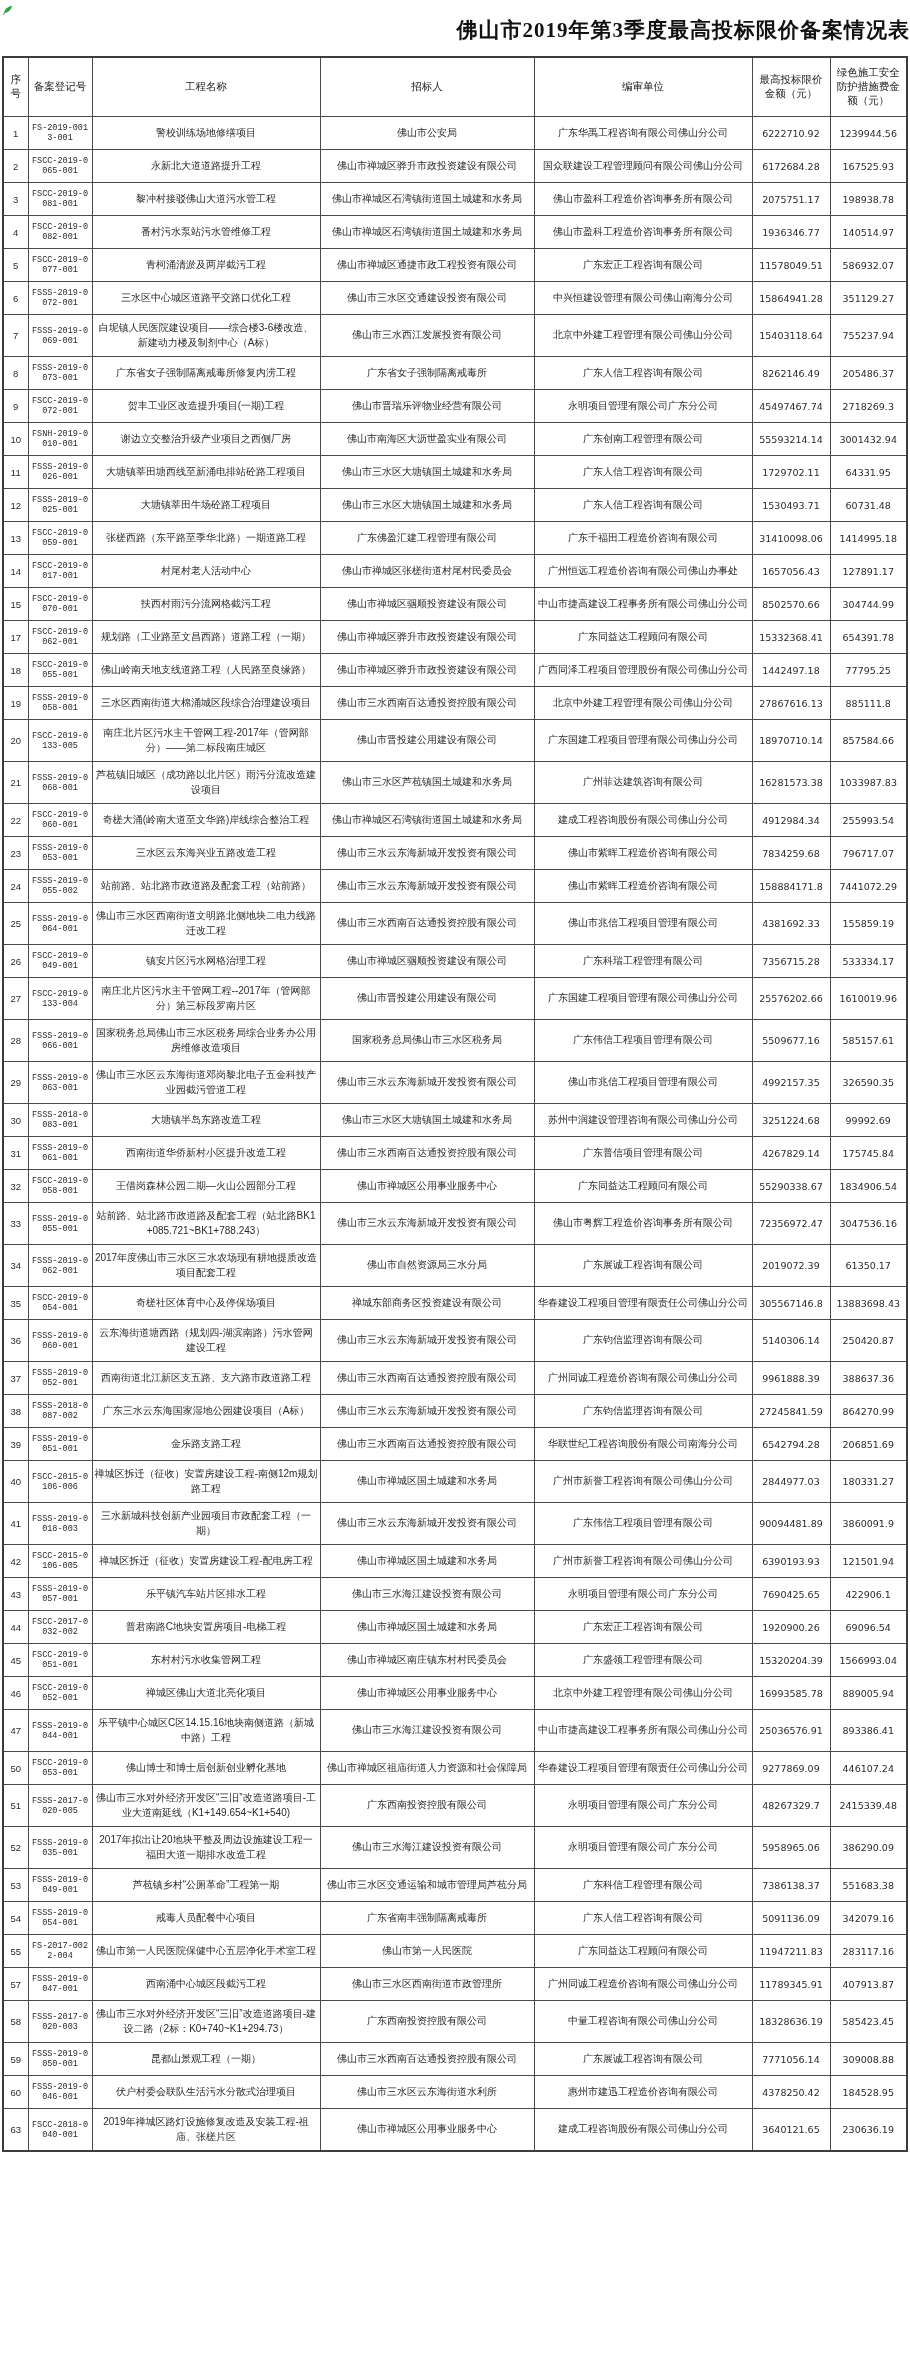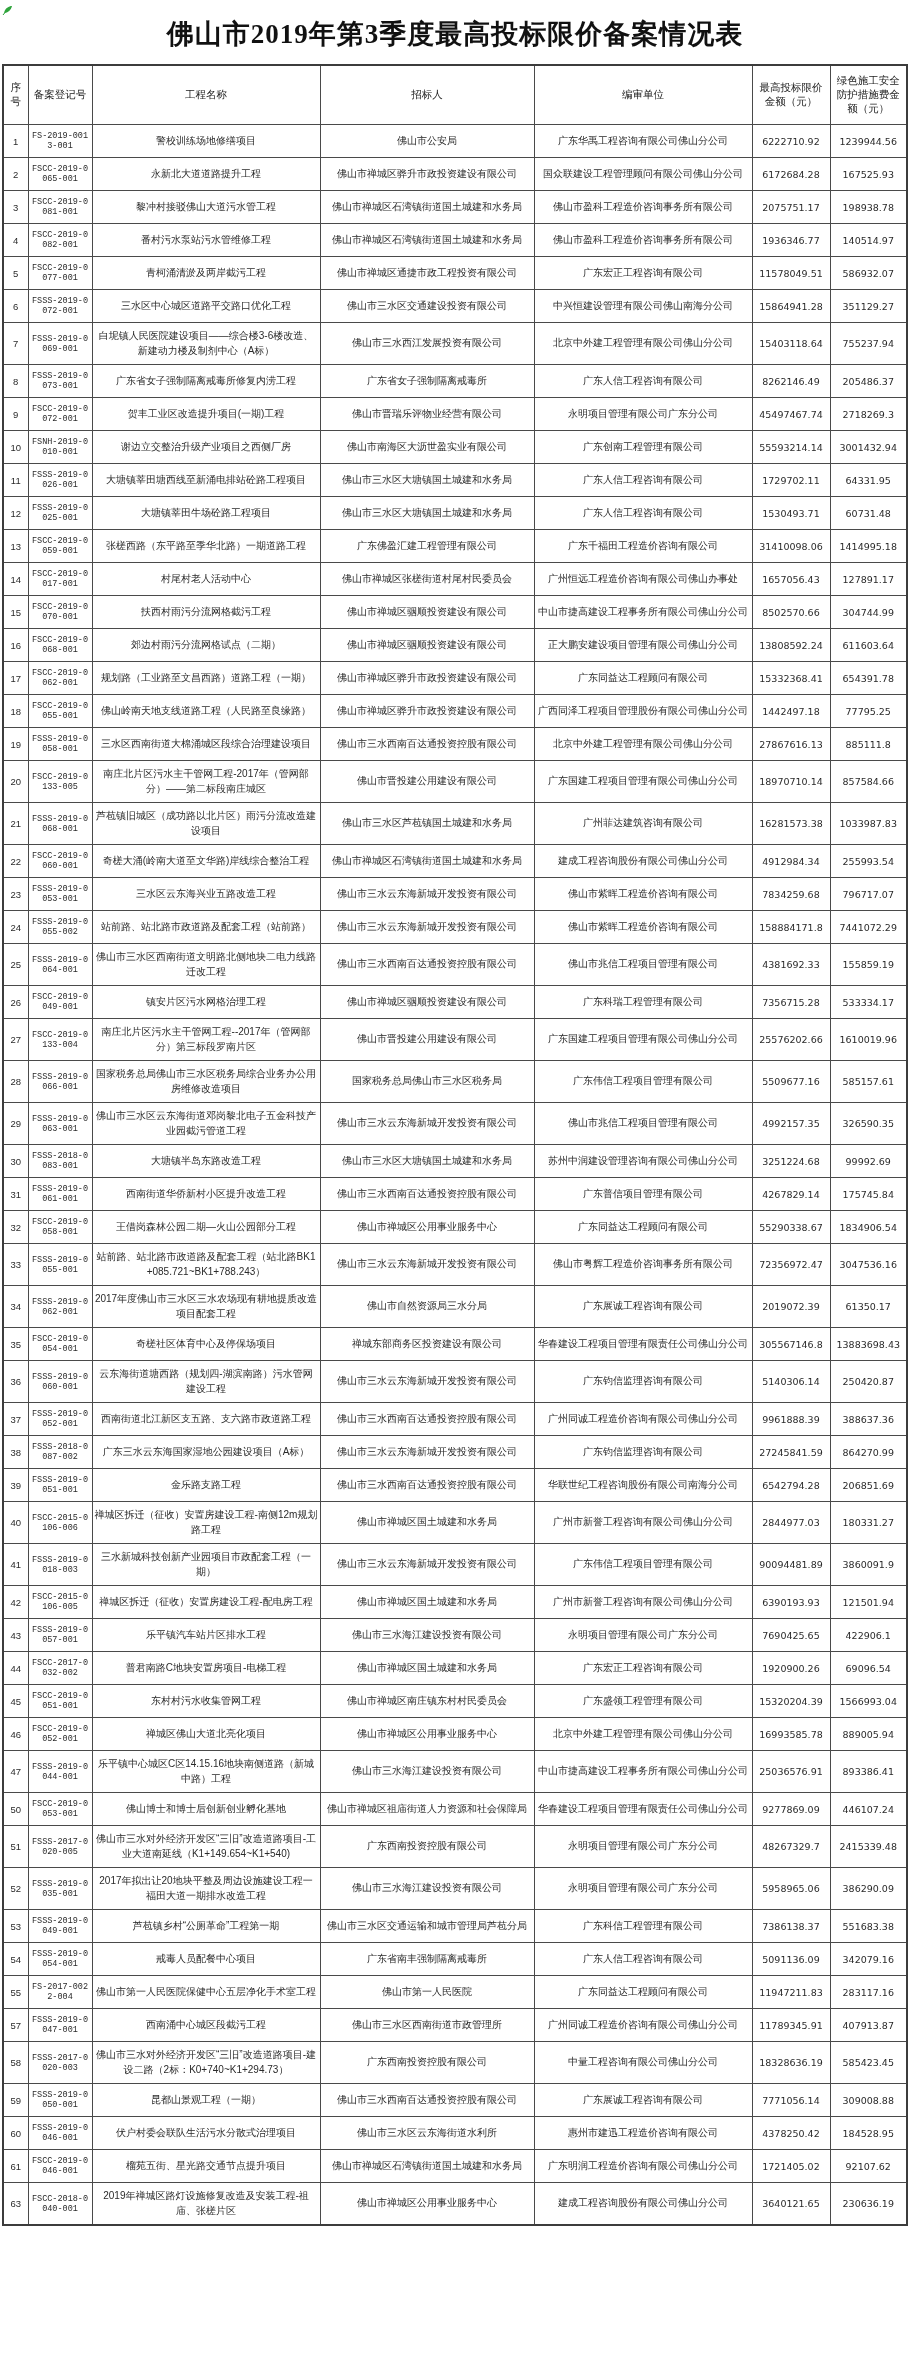--- a/index.html
+++ b/index.html
@@ -1,19 +1,19 @@
 <!DOCTYPE html>
 <html><head>
 <meta charset="utf-8">
 <style>
   html,body{margin:0;padding:0;background:#ffffff;}
   body{width:910px;font-family:"Liberation Sans","DejaVu Sans",sans-serif;color:#1d1d1d;}
   .page{position:relative;width:910px;background:#fff;padding:6px 0 4px 0;box-sizing:border-box;}
   .corner-mark{position:absolute;left:2px;top:2px;width:12px;height:12px;}
-  h1.title{margin:10px 0 12px 0;text-align:center;font-size:27px;font-weight:bold;
+  h1.title{margin:10px 0 12px 0;text-align:right;font-size:21px;font-weight:bold;
            font-family:"Liberation Serif","DejaVu Serif",serif;letter-spacing:1px;color:#111;}
   table.tbl{width:904px;margin:0 auto;border-collapse:collapse;table-layout:fixed;
             border:2px solid #3c3c3c;}
   .tbl th,.tbl td{border:1px solid #4a4a4a;text-align:center;vertical-align:middle;
             padding:6px 2px;overflow-wrap:break-word;word-break:break-all;color:#2a2a2a;}
   .tbl th{font-size:10.5px;font-weight:normal;padding:8px 2px;color:#222;}
   .c0{font-size:9.5px;}
   .c1{font-size:8.5px;font-family:"Liberation Mono","DejaVu Sans Mono",monospace;}
   .c2,.c3,.c4{font-size:10px;line-height:1.45;word-break:keep-all;}
   .c5,.c6{font-size:9.5px;font-family:"DejaVu Sans","Liberation Sans",sans-serif;}
@@ -184,29 +184,20 @@
         <tr>
           <td class="c0">15</td>
           <td class="c1">FSCC-2019-0070-001</td>
           <td class="c2">扶西村雨污分流网格截污工程</td>
           <td class="c3">佛山市禅城区骃顺投资建设有限公司</td>
           <td class="c4">中山市捷高建设工程事务所有限公司佛山分公司</td>
           <td class="c5">8502570.66</td>
           <td class="c6">304744.99</td>
         </tr>
         <tr>
-          <td class="c0">16</td>
-          <td class="c1">FSCC-2019-0068-001</td>
-          <td class="c2">郊边村雨污分流网格试点（二期）</td>
-          <td class="c3">佛山市禅城区骃顺投资建设有限公司</td>
-          <td class="c4">正大鹏安建设项目管理有限公司佛山分公司</td>
-          <td class="c5">13808592.24</td>
-          <td class="c6">611603.64</td>
-        </tr>
-        <tr>
           <td class="c0">17</td>
           <td class="c1">FSCC-2019-0062-001</td>
           <td class="c2">规划路（工业路至文昌西路）道路工程（一期）</td>
           <td class="c3">佛山市禅城区骅升市政投资建设有限公司</td>
           <td class="c4">广东同益达工程顾问有限公司</td>
           <td class="c5">15332368.41</td>
           <td class="c6">654391.78</td>
         </tr>
         <tr>
           <td class="c0">18</td>
@@ -562,29 +553,20 @@
         <tr>
           <td class="c0">60</td>
           <td class="c1">FSSS-2019-0046-001</td>
           <td class="c2">伏户村委会联队生活污水分散式治理项目</td>
           <td class="c3">佛山市三水区云东海街道水利所</td>
           <td class="c4">惠州市建迅工程造价咨询有限公司</td>
           <td class="c5">4378250.42</td>
           <td class="c6">184528.95</td>
         </tr>
         <tr>
-          <td class="c0">61</td>
-          <td class="c1">FSCC-2019-0046-001</td>
-          <td class="c2">榴苑五街、星光路交通节点提升项目</td>
-          <td class="c3">佛山市禅城区石湾镇街道国土城建和水务局</td>
-          <td class="c4">广东明润工程造价咨询有限公司佛山分公司</td>
-          <td class="c5">1721405.02</td>
-          <td class="c6">92107.62</td>
-        </tr>
-        <tr>
           <td class="c0">63</td>
           <td class="c1">FSCC-2018-0040-001</td>
           <td class="c2">2019年禅城区路灯设施修复改造及安装工程-祖庙、张槎片区</td>
           <td class="c3">佛山市禅城区公用事业服务中心</td>
           <td class="c4">建成工程咨询股份有限公司佛山分公司</td>
           <td class="c5">3640121.65</td>
           <td class="c6">230636.19</td>
         </tr>
       </tbody>
   </table>

